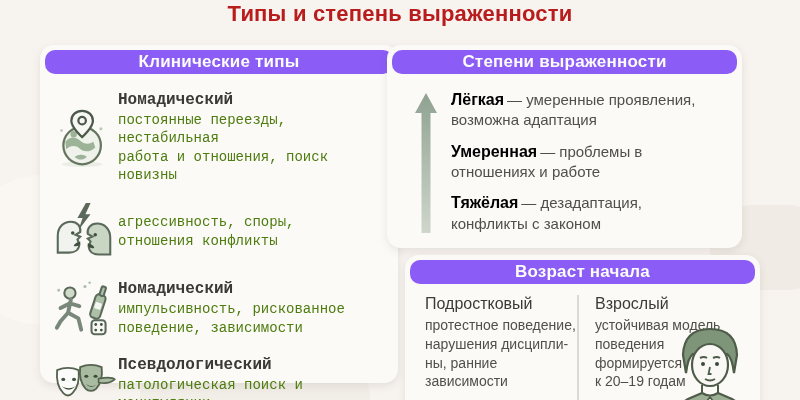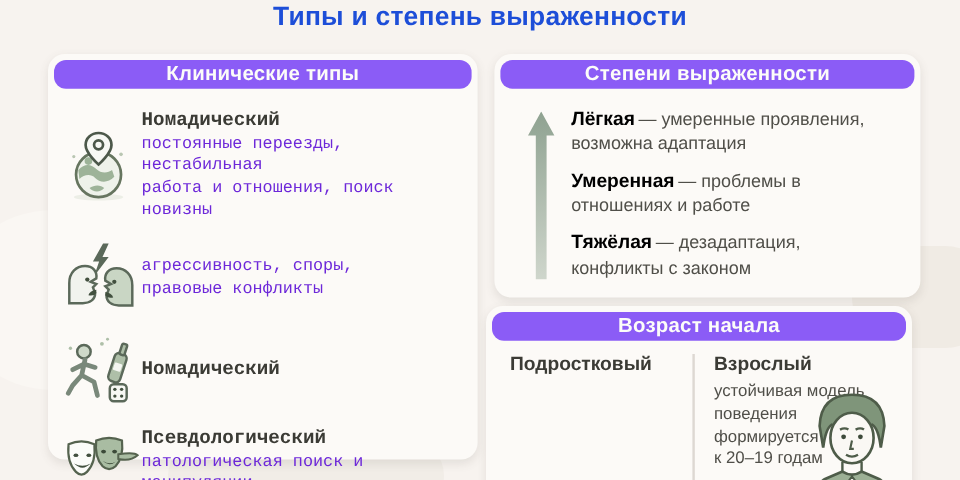--- a/index.html
+++ b/index.html
@@ -10,56 +10,56 @@
     color:#4f4e48;
   }
   .blob{position:absolute;pointer-events:none;}
   .blob1{left:-40px;top:175px;width:170px;height:150px;background:#faf7f3;border-radius:50%;}
   .blob2{right:-30px;top:205px;width:120px;height:85px;background:#f0ebe4;border-radius:45px;}
   .blob3{left:140px;top:366px;width:230px;height:60px;background:#f1ede7;border-radius:40px;}
   .blob4{left:430px;top:390px;width:130px;height:30px;background:#eaece5;border-radius:20px;}
 
   .page-title{
     position:absolute;top:1px;left:0;width:100%;text-align:center;
-    font-size:22px;font-weight:600;color:#1d4ed8;letter-spacing:.2px;
+    font-size:22px;font-weight:600;color:#b91c1c;letter-spacing:.2px;
   }
 
   .panel{
     position:absolute;background:#fcfaf7;border-radius:14px;
     box-shadow:0 3px 8px rgba(90,85,75,.12);
   }
   .panel-header{
     margin:5px;height:24px;background:#8b5cf6;border-radius:10px;
     color:#fcfcf9;font-size:17px;font-weight:700;letter-spacing:.2px;
     display:flex;align-items:center;justify-content:center;
   }
 
   
   #clinical{left:40px;top:45px;width:358px;height:338px;}
   .ct-list{padding:12px 12px 0 10px;font-family:Liberation Mono, monospace;}
   .ct-item{display:flex;align-items:center;margin-bottom:17px;}
   .ct-icon{flex:0 0 68px;display:flex;justify-content:center;align-items:center;}
   .ct-text{flex:1;}
   .ct-title{font-size:16px;font-weight:700;color:#3b3b35;margin-bottom:2px;}
-  .ct-desc{font-size:14px;color:#6d28d9;line-height:1.32;white-space:pre-line;}
+  .ct-desc{font-size:14px;color:#4d7c0f;line-height:1.32;white-space:pre-line;}
 
   
-  #severity{left:412px;top:45px;width:355px;height:203px;}
+  #severity{left:387px;top:45px;width:355px;height:203px;}
   .sev-body{position:relative;padding:10px 12px 0 64px;}
   .sev-arrow{position:absolute;left:27px;top:14px;}
   .sev-item{font-size:15px;line-height:1.34;color:#504f49;margin-bottom:10px;}
   .sev-title{font-weight:700;font-size:16px;color:#000000;}
   .sev-desc{white-space:pre-line;margin-left:3px;}
 
   
   #age{left:405px;top:255px;width:355px;height:162px;overflow:hidden;}
   .age-body{display:flex;padding:6px 0 0 20px;position:relative;height:118px;}
   .age-col{width:152px;}
   .age-col.second{border-left:2px solid #ddd8d2;padding-left:16px;width:132px;}
-  .age-title{font-size:16px;font-weight:700;color:#3b3b35;margin-bottom:3px;}
+  .age-title{font-size:16px;font-weight:400;color:#3b3b35;margin-bottom:3px;}
   .age-desc{font-size:14px;color:#504f49;line-height:1.34;white-space:pre-line;}
   .man{position:absolute;right:4px;top:34px;}
 </style>
 </head>
 <body>
 
 <div class="blob blob1"></div>
 <div class="blob blob2"></div>
 <div class="blob blob3"></div>
 <div class="blob blob4"></div>
@@ -98,21 +98,21 @@
           <path d="M4 36 c0 -9 6 -15 14 -15 c7 0 11 5 10 11 l-5 3 5 2 -3 3 2 5 c0 6 -5 9 -11 9 l-12 0 z" fill="#f1f3ee" stroke="#5b695a" stroke-width="2.2"></path>
           <circle cx="20" cy="33" r="1.9" fill="#42503f"></circle>
           <path d="M28 42 q-6 1 -7 5 q5 1 7 -2 z" fill="#42503f"></path>
           <path d="M60 38 c0 -9 -6 -15 -14 -15 c-7 0 -11 5 -10 11 l5 3 -5 2 3 3 -2 5 c0 6 5 9 11 9 l12 0 z" fill="#c9d6c4" stroke="#5b695a" stroke-width="2.2"></path>
           <circle cx="44" cy="35" r="1.9" fill="#42503f"></circle>
           <path d="M36 44 q6 1 7 5 q-5 1 -7 -2 z" fill="#42503f"></path>
         </svg>
       </span>
       <span class="ct-text">
         <div class="ct-desc">агрессивность, споры,
-правовые конфликты</div>
+отношения конфликты</div>
       </span>
     </div>
 
     <div class="ct-item">
       <span class="ct-icon">
         <svg width="60" height="60" viewBox="0 0 64 64">
           <circle cx="17" cy="15" r="6" fill="#cfdaca" stroke="#5b695a" stroke-width="2.2"></circle>
           <path d="M18 22 L15 36 M15 36 L26 42 L29 54 M15 36 L7 45 L3 52 M17 26 L27 29 M17 26 L7 31" fill="none" stroke="#79887a" stroke-width="4.2" stroke-linecap="round" stroke-linejoin="round"></path>
           <g transform="rotate(18 46 30)">
             <rect x="41" y="16" width="11" height="26" rx="4" fill="#aebfa8" stroke="#5b695a" stroke-width="2.2"></rect>
@@ -124,20 +124,22 @@
             <circle cx="50.5" cy="48.5" r="1.5" fill="#42503f"></circle>
           <circle cx="44.5" cy="54.5" r="1.5" fill="#42503f"></circle>
             <circle cx="50.5" cy="54.5" r="1.5" fill="#42503f"></circle>
           <circle cx="33" cy="8" r="1.7" fill="#aebfa8"></circle>
             <circle cx="5" cy="12" r="1.5" fill="#aebfa8"></circle>
             <circle cx="38" cy="4" r="1.3" fill="#aebfa8"></circle>
         </svg>
       </span>
       <span class="ct-text">
         <div class="ct-title">Номадический</div>
+        <div class="ct-desc">импульсивность, рискованное
+поведение, зависимости</div>
       </span>
     </div>
 
     <div class="ct-item">
       <span class="ct-icon">
         <svg width="66" height="48" viewBox="0 0 86 60">
           <path d="M8 12 q14 -6 28 0 q2 20 -8 30 q-3 3 -6 3 q-3 0 -6 -3 q-10 -10 -8 -30 z" fill="#fbfcf9" stroke="#55634f" stroke-width="2.4"></path>
           <ellipse cx="16" cy="24" rx="2.6" ry="2" fill="#42503f"></ellipse>
           <ellipse cx="30" cy="24" rx="2.6" ry="2" fill="#42503f"></ellipse>
           <path d="M14 33 q9 9 18 0 q-9 5 -18 0 z" fill="#42503f"></path>
@@ -184,20 +186,23 @@
 конфликты с законом</span>
     </div>
   </div>
 </div>
 
 <div class="panel" id="age">
   <div class="panel-header">Возраст начала</div>
   <div class="age-body">
     <div class="age-col">
       <div class="age-title">Подростковый</div>
+      <div class="age-desc">протестное поведение,
+нарушения дисципли-
+ны, ранние зависимости</div>
     </div>
     <div class="age-col second">
       <div class="age-title">Взрослый</div>
       <div class="age-desc">устойчивая модель
 поведения
 формируется
 к 20–19 годам</div>
     </div>
     <span class="man">
       <svg width="92" height="108" viewBox="0 0 92 108">

